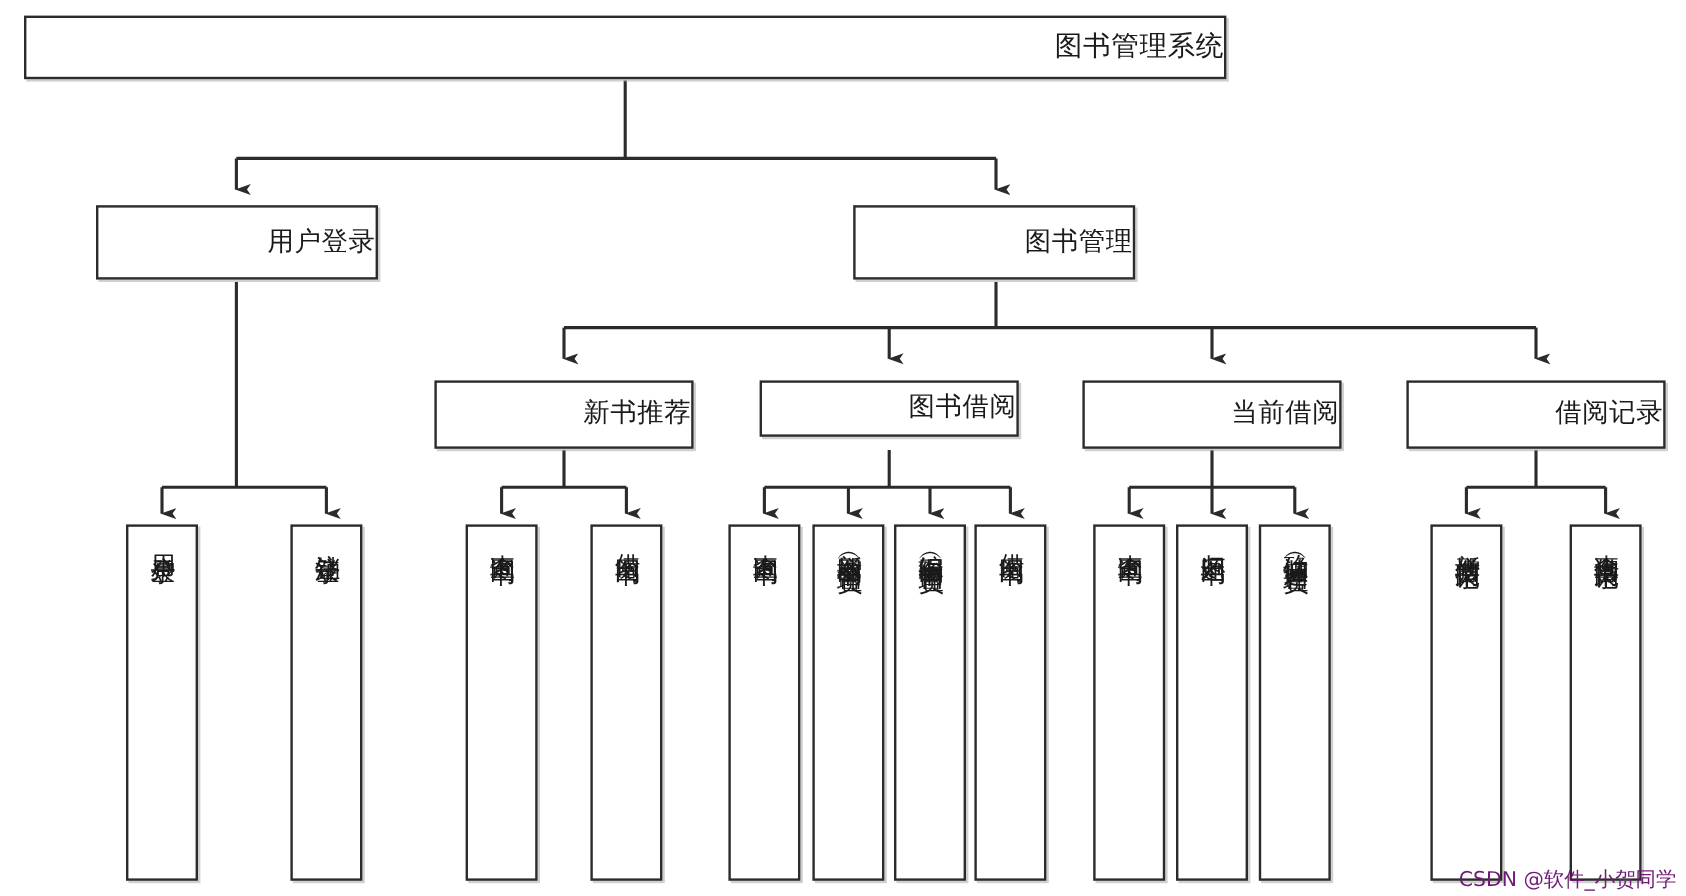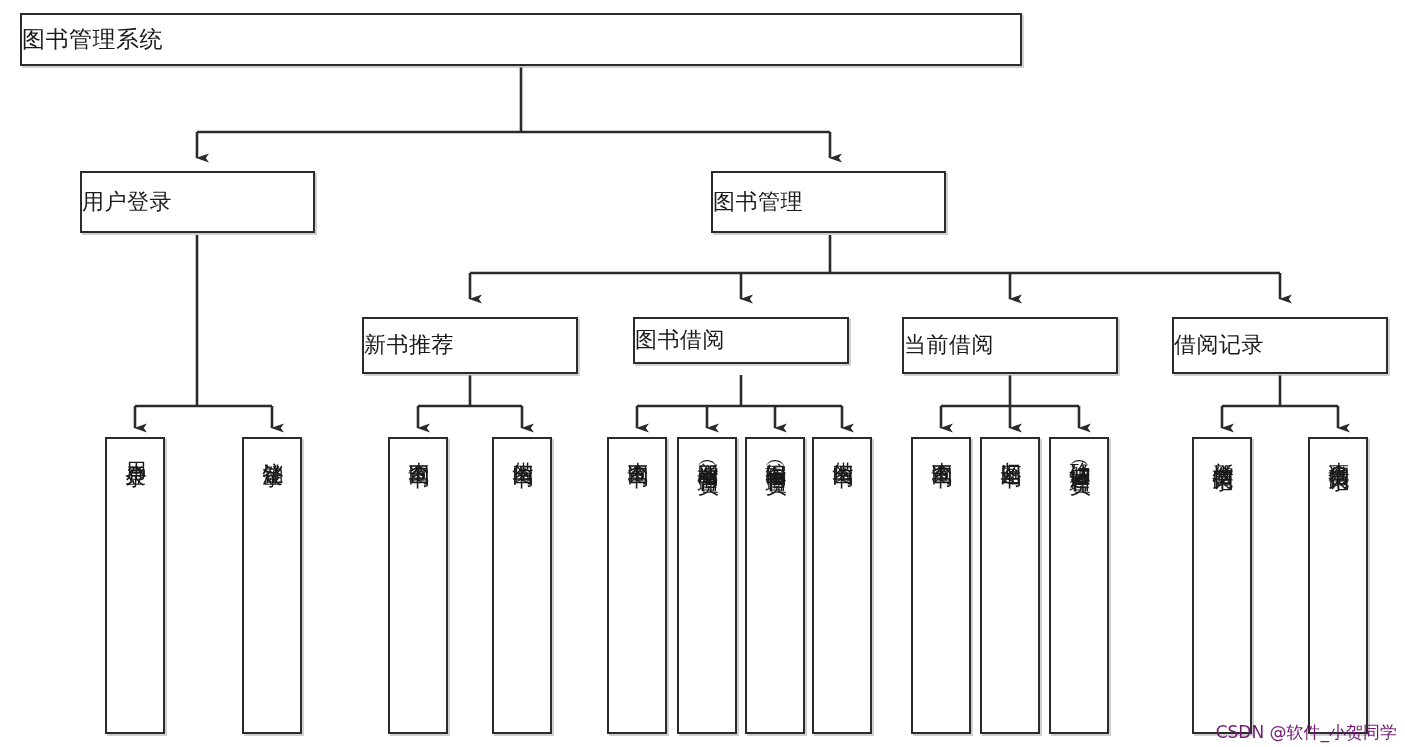--- a/index.html
+++ b/index.html
@@ -27,21 +27,21 @@
     pointer-events: none;
   }
   .node {
     position: absolute;
     box-sizing: border-box;
     background: #ffffff;
     border: 2.5px solid #2b2b2b;
     box-shadow: 2px 2px 0 rgba(170,170,170,0.55);
     display: flex;
     align-items: center;
-    justify-content: flex-start;
+    justify-content: flex-end;
     color: #1a1a1a;
   }
   .node .label {
     display: block;
     text-align: center;
     line-height: 1.12;
     letter-spacing: 0.5px;
   }
   
   .node.horiz .label {

